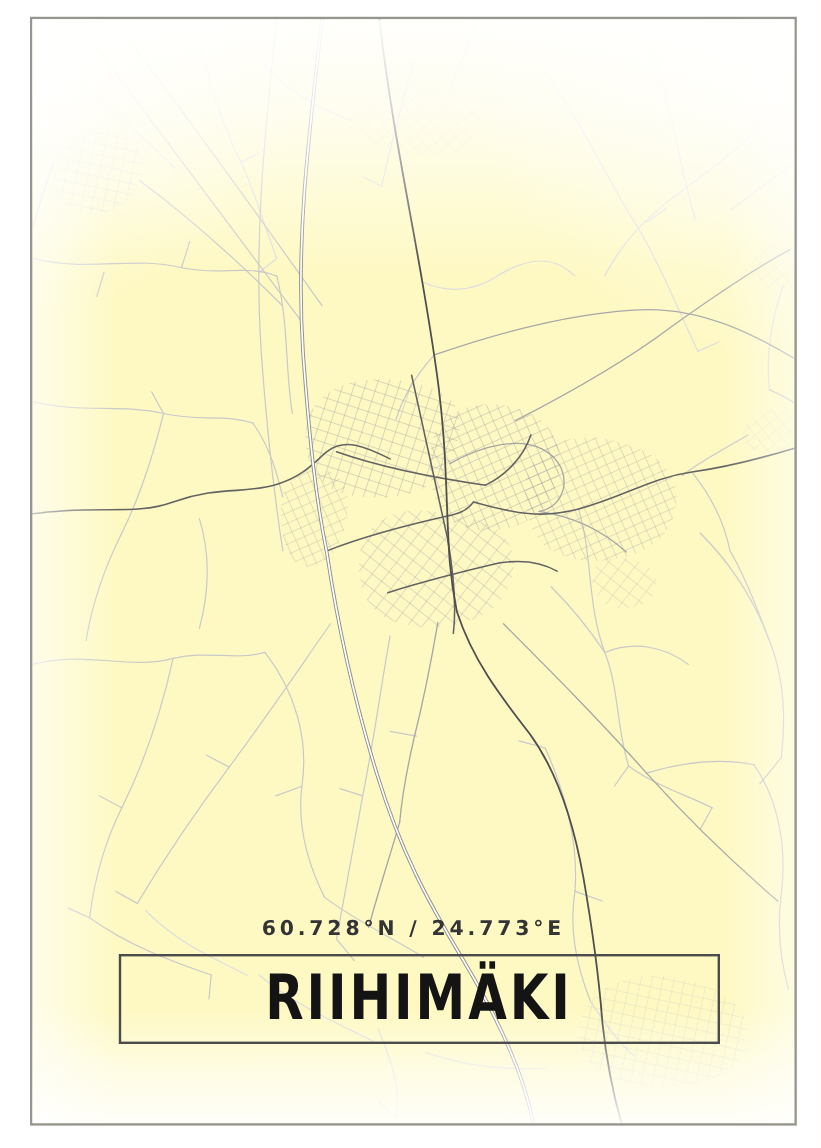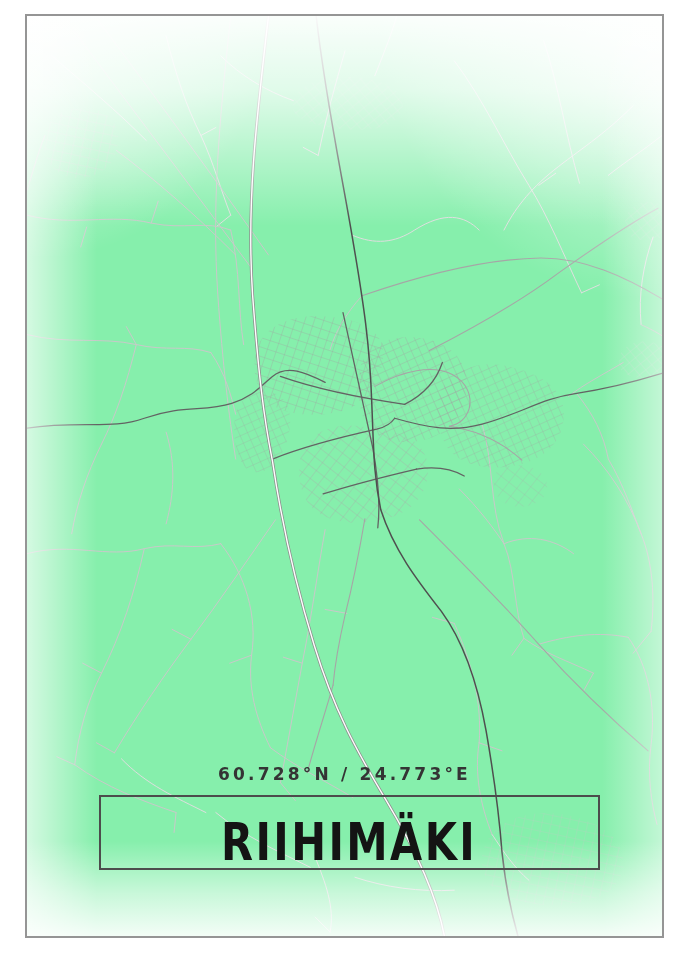--- a/index.html
+++ b/index.html
@@ -3,21 +3,21 @@
 <meta charset="utf-8">
 <style>
   html,body{margin:0;padding:0;}
   body{
     width:684px;height:957px;background:#ffffff;overflow:hidden;
     font-family:"DejaVu Sans","Liberation Sans",sans-serif;
     position:relative;
   }
   .poster{
     position:absolute;left:25px;top:14px;width:639px;height:924px;
-    border:2px solid #959595;box-sizing:border-box;background:#86efac;
+    border:2px solid #959595;box-sizing:border-box;background:#fef9c3;
     overflow:hidden;
   }
   .map-svg{position:absolute;left:0;top:0;width:100%;height:100%;}
   .fade{position:absolute;pointer-events:none;}
   .fade-top{left:0;right:0;top:0;height:210px;
     background:linear-gradient(180deg,rgba(255,255,255,.96) 0%,rgba(255,255,255,.75) 35%,rgba(255,255,255,0) 100%);}
   .fade-bottom{left:0;right:0;bottom:0;height:95px;
     background:linear-gradient(0deg,rgba(255,255,255,.9) 0%,rgba(255,255,255,.55) 45%,rgba(255,255,255,0) 100%);}
   .fade-left{left:0;top:0;bottom:0;width:70px;
     background:linear-gradient(90deg,rgba(255,255,255,.65),rgba(255,255,255,0));}
@@ -28,21 +28,21 @@
   .fade-tl{left:0;top:0;width:240px;height:240px;
     background:radial-gradient(circle at 0% 0%,rgba(255,255,255,.85),rgba(255,255,255,0) 72%);}
   .coords{
     position:absolute;left:0;right:0;top:749px;text-align:center;
     font-size:17px;font-weight:bold;letter-spacing:3.2px;color:#343434;
     line-height:1.1;
   }
   .title-box{
     position:absolute;left:72px;top:779px;width:501px;height:75px;
     border:2px solid #4c4c4c;box-sizing:border-box;background:transparent;
-    display:flex;align-items:flex-end;justify-content:center;
+    display:flex;align-items:center;justify-content:center;
   }
   .title{
     font-size:52px;font-weight:bold;letter-spacing:3px;color:#141414;
     transform:scaleX(.8);transform-origin:center;white-space:nowrap;
     line-height:1;margin-top:-2px;
   }
 </style>
 </head>
 <body>
 

